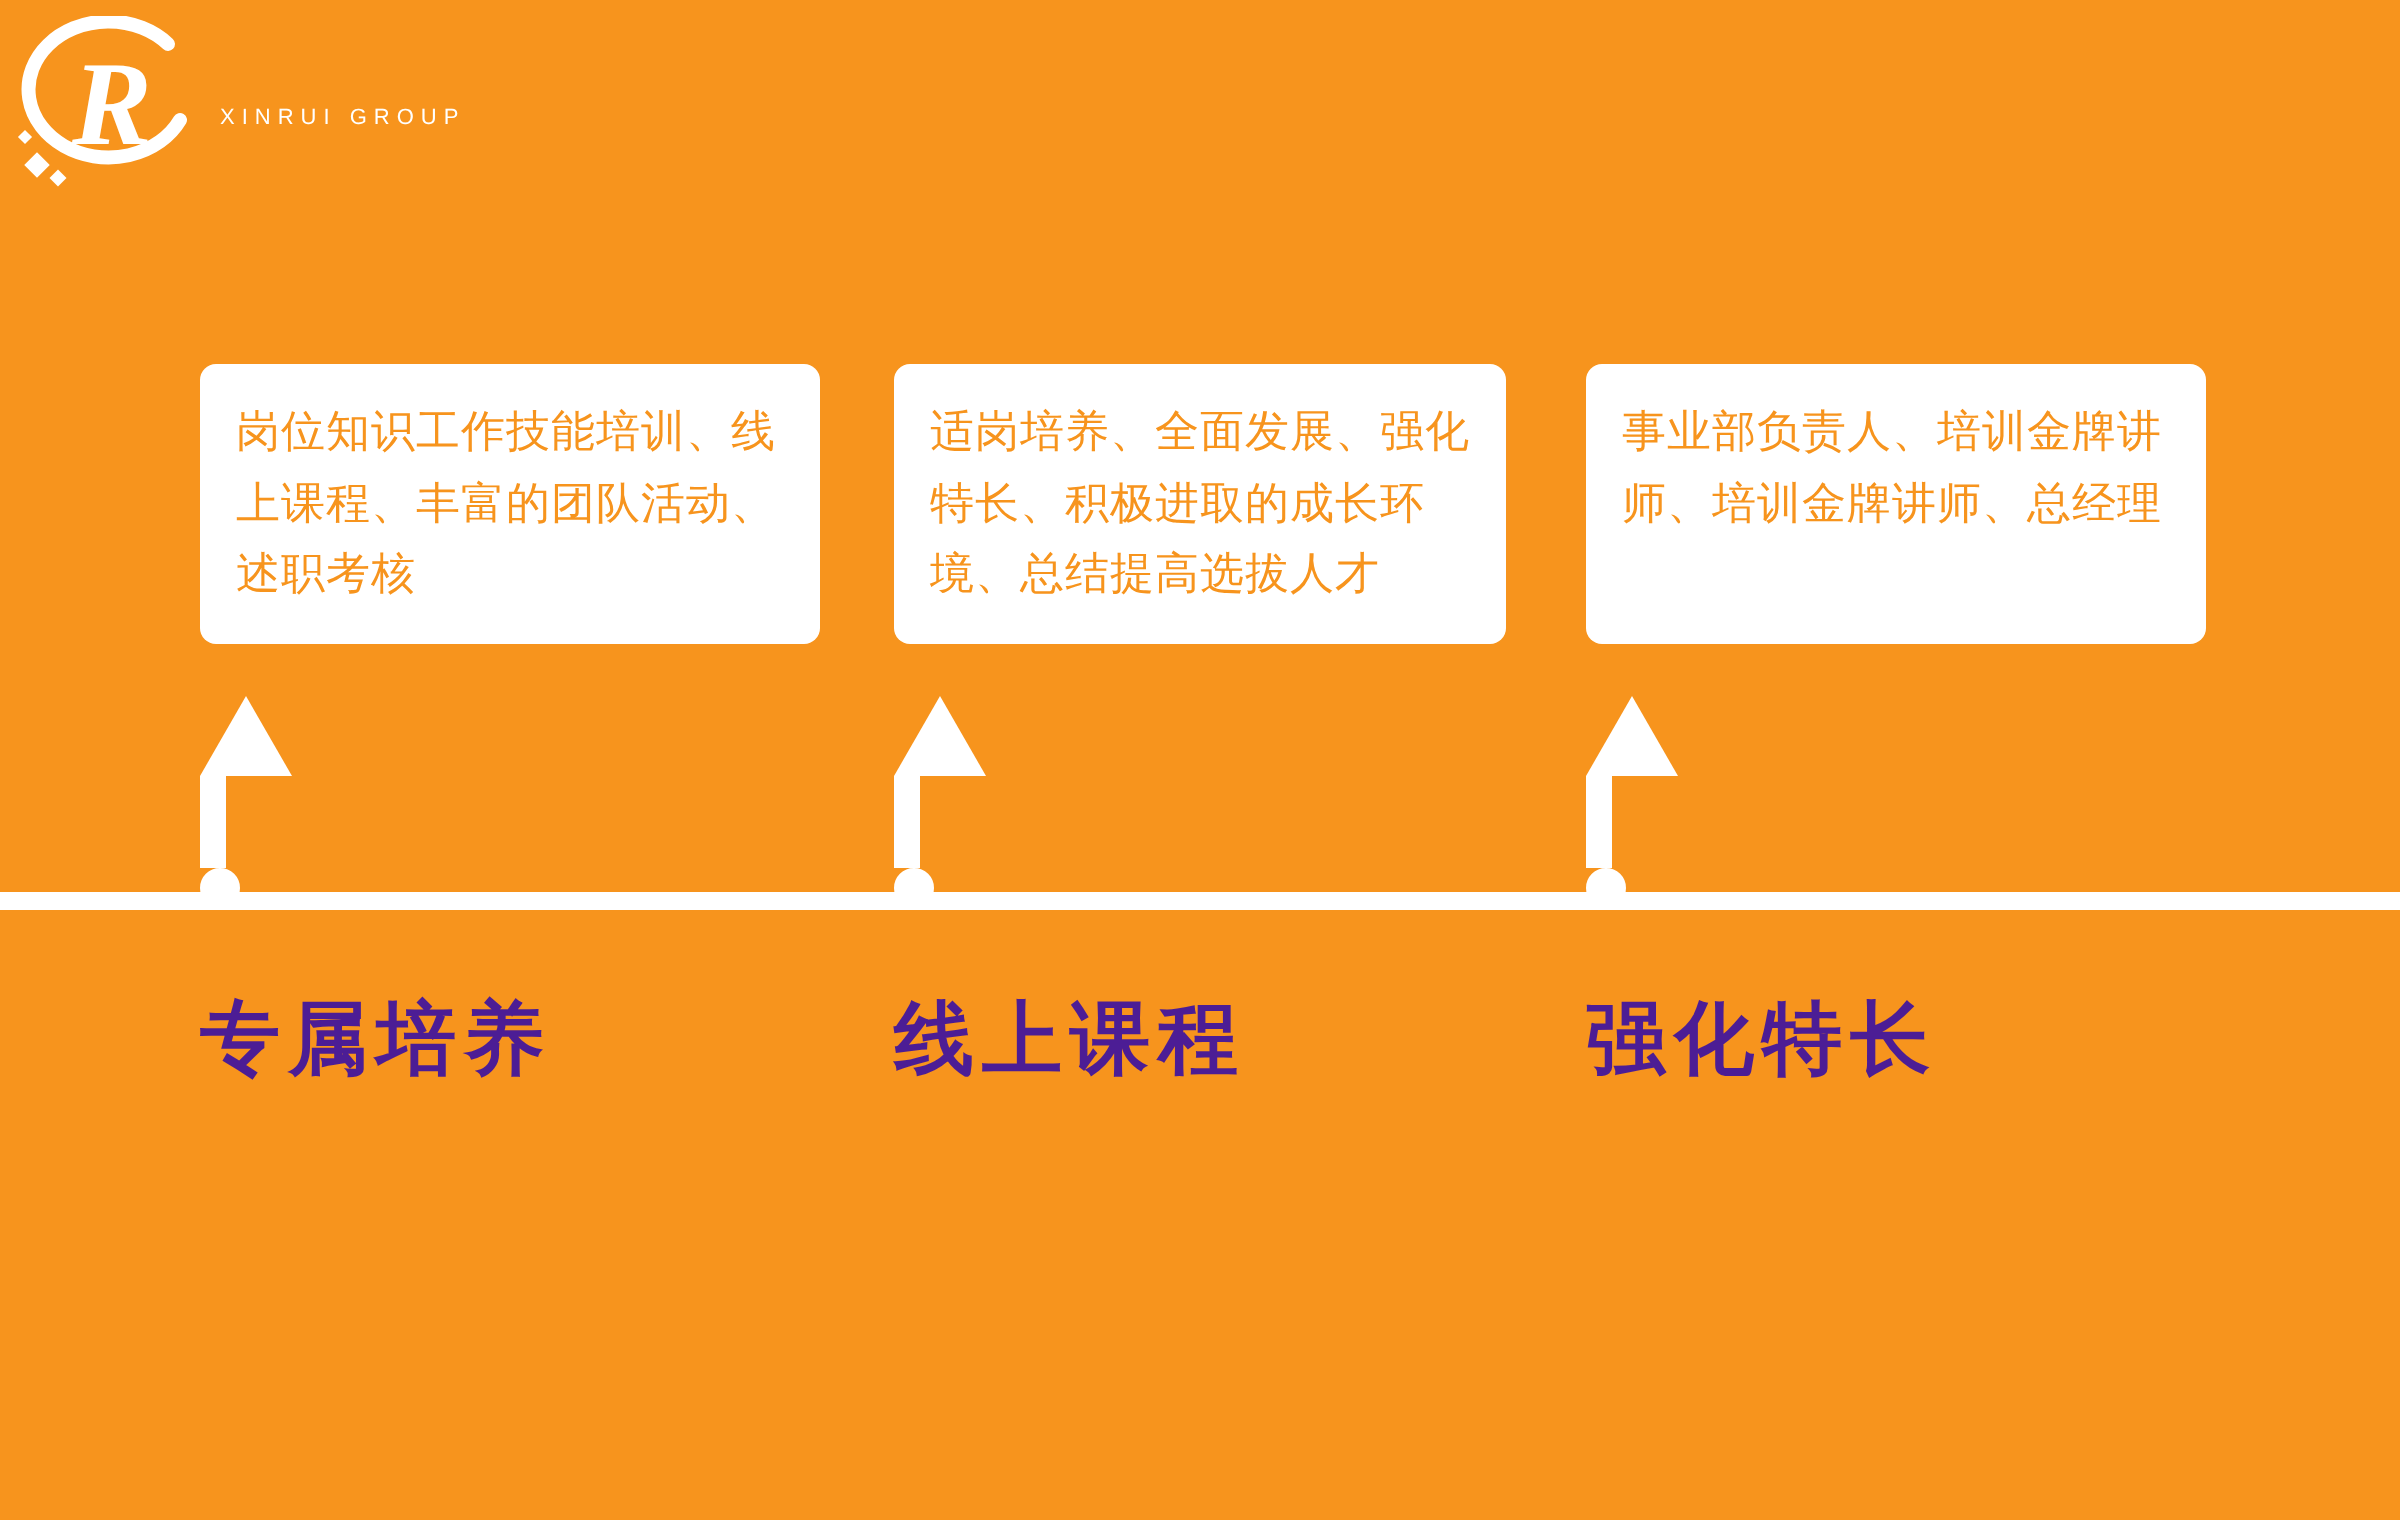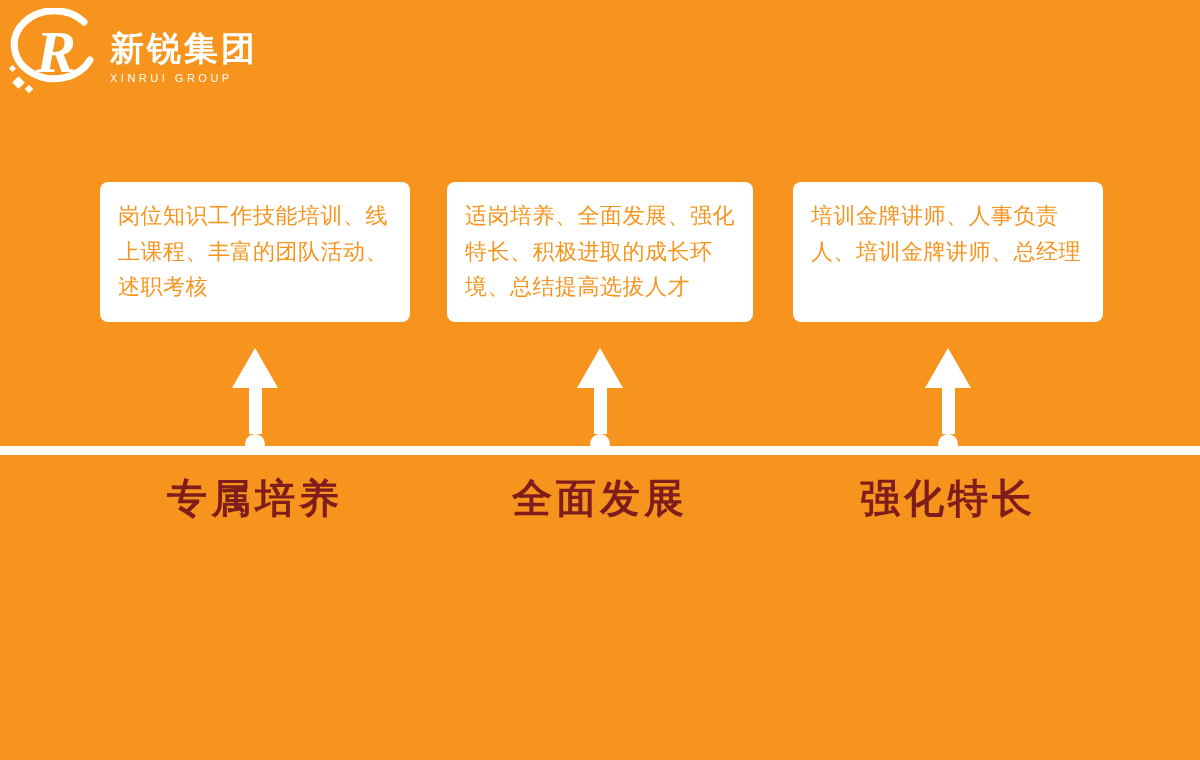--- a/index.html
+++ b/index.html
@@ -47,21 +47,21 @@
     height: 9px;
     background: #FFFFFF;
   }
 
   
   .col {
     position: absolute;
     top: 182px;
     display: flex;
     flex-direction: column;
-    align-items: center;
+    align-items: flex-start;
   }
   .col-1 { left: 100px; width: 310px; }
   .col-2 { left: 447px; width: 306px; }
   .col-3 { left: 793px; width: 310px; }
 
   .card {
     width: 100%;
     height: 140px;
     background: #FFFFFF;
     border-radius: 8px;
@@ -90,24 +90,24 @@
   .node {
     width: 16px;
     height: 16px;
     border: 10px solid #FFFFFF;
     border-radius: 50%;
     background: #F7941D;
     position: relative;
     z-index: 2;
   }
   .label {
-    margin-top: 17px;
+    margin-top: 38px;
     font-size: 40px;
     font-weight: bold;
-    color: #7f1d1d;
+    color: #4c1d95;
     letter-spacing: 4px;
     white-space: nowrap;
   }
 </style>
 </head>
 <body>
 
 <div class="stage">
 
   <header class="logo">
@@ -115,21 +115,20 @@
 
       <path d="M 78 14 A 40 34 0 1 0 84 52" fill="none" stroke="#FFFFFF" stroke-width="7" stroke-linecap="round"></path>
 
       <text x="30" y="64" font-family="Liberation Serif, DejaVu Serif, serif" font-size="60" font-style="italic" font-weight="bold" fill="#FFFFFF">R</text>
 
       <rect x="8" y="70" width="9" height="9" fill="#FFFFFF" transform="rotate(45 12.5 74.5)"></rect>
       <rect x="20" y="78" width="6" height="6" fill="#FFFFFF" transform="rotate(45 23 81)"></rect>
       <rect x="4" y="58" width="5" height="5" fill="#FFFFFF" transform="rotate(45 6.5 60.5)"></rect>
     </svg>
     <div class="logo-text">
-      <div class="logo-cn">新锐集团</div>
       <div class="logo-en">XINRUI GROUP</div>
     </div>
   </header>
 
   <div class="timeline-line"></div>
 
   <section class="col col-1">
     <div class="card">
       <p>岗位知识工作技能培训、线上课程、丰富的团队活动、述职考核</p>
     </div>
@@ -139,26 +138,26 @@
     <div class="label">专属培养</div>
   </section>
 
   <section class="col col-2">
     <div class="card">
       <p>适岗培养、全面发展、强化特长、积极进取的成长环境、总结提高选拔人才</p>
     </div>
     <div class="arrow-head"></div>
     <div class="arrow-shaft"></div>
     <div class="node"></div>
-    <div class="label">全面发展</div>
+    <div class="label">线上课程</div>
   </section>
 
   <section class="col col-3">
     <div class="card">
-      <p>培训金牌讲师、人事负责人、培训金牌讲师、总经理</p>
+      <p>事业部负责人、培训金牌讲师、培训金牌讲师、总经理</p>
     </div>
     <div class="arrow-head"></div>
     <div class="arrow-shaft"></div>
     <div class="node"></div>
     <div class="label">强化特长</div>
   </section>
 
 </div>
 
 </body></html>

